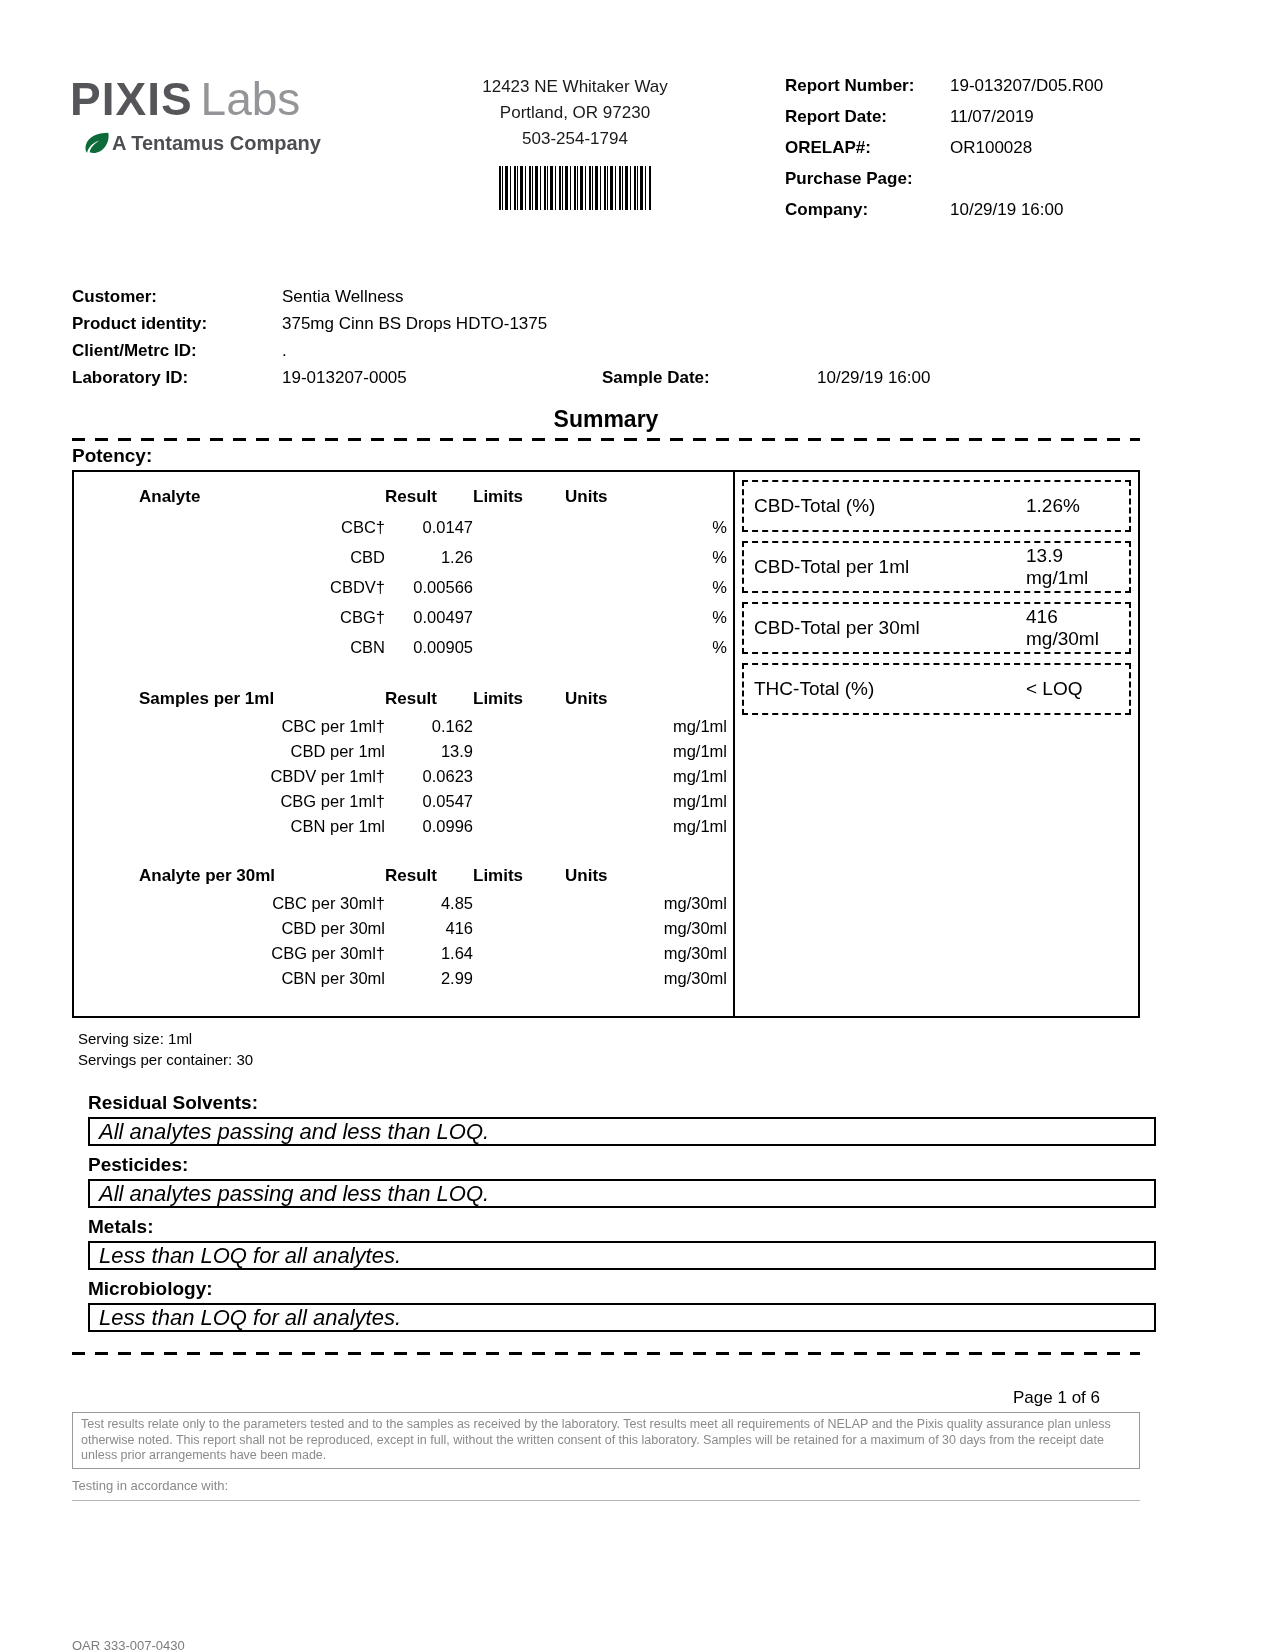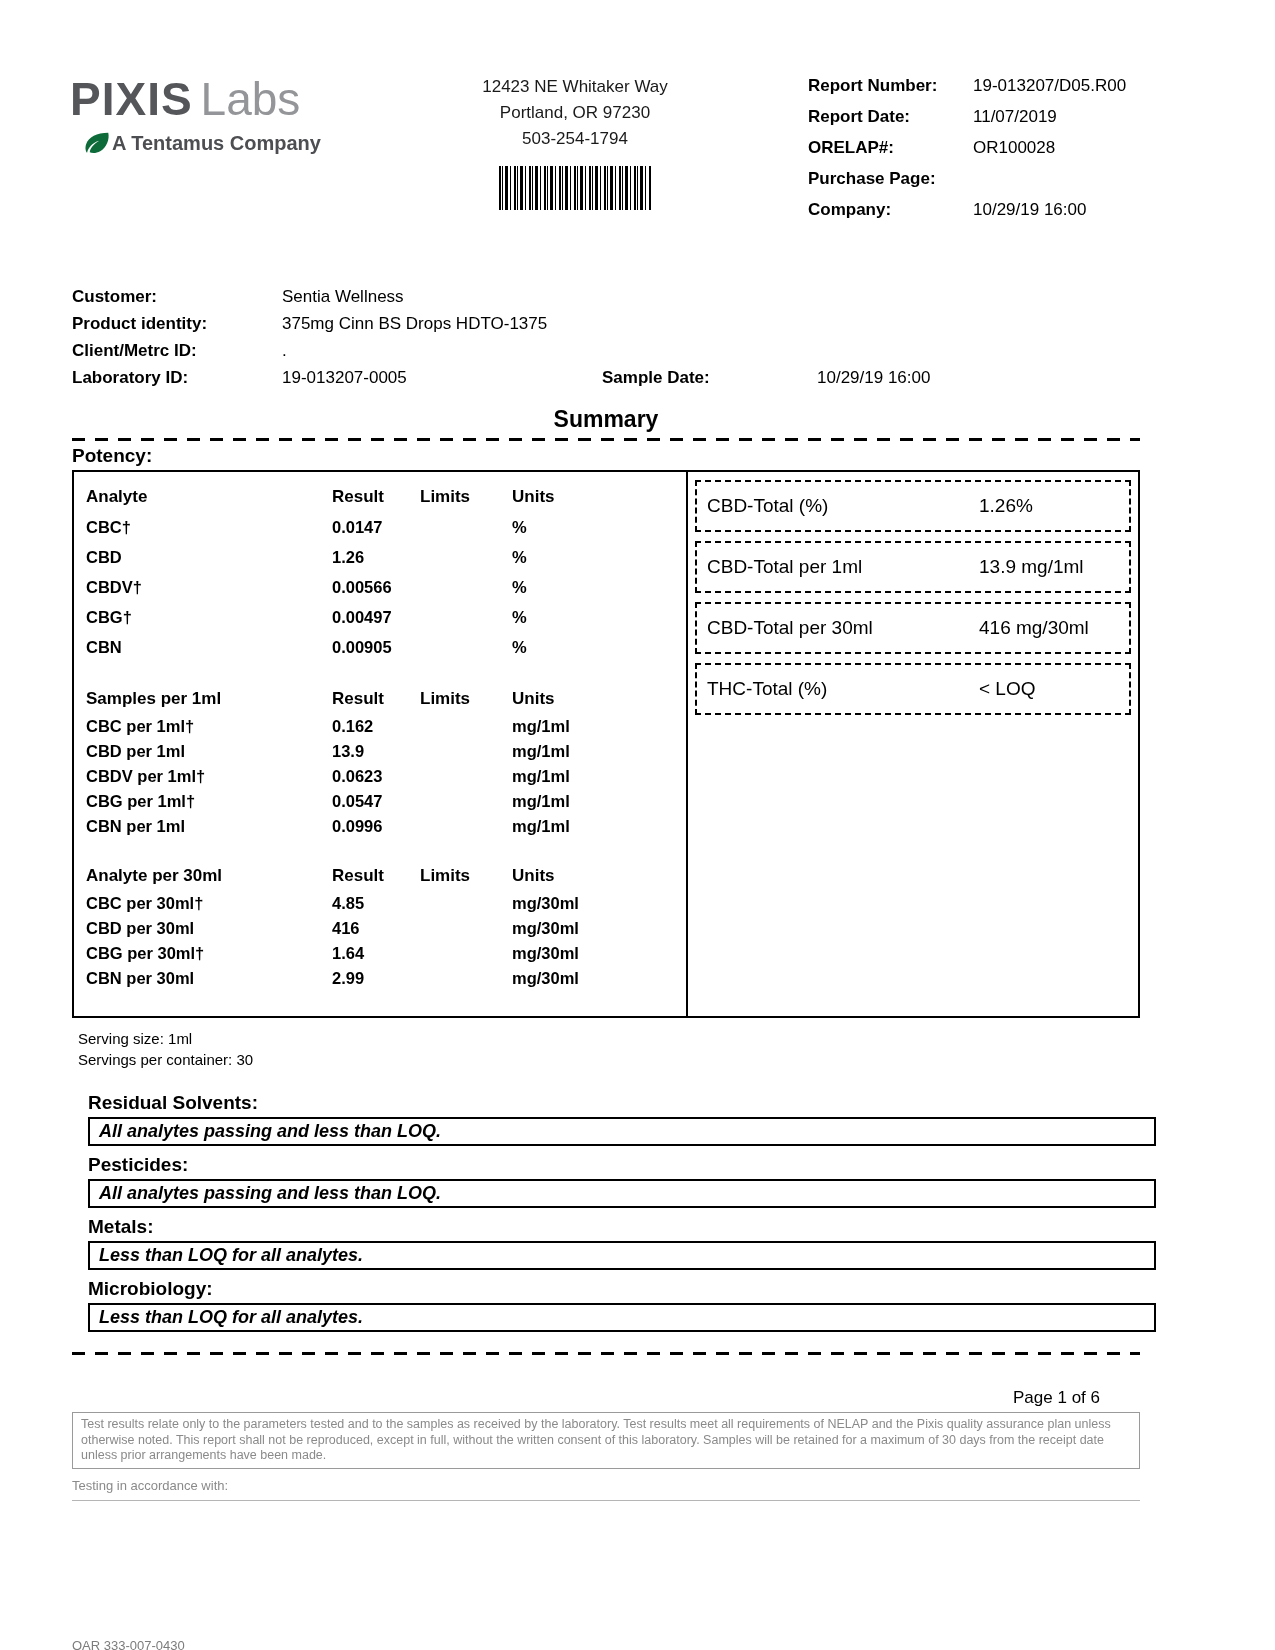--- a/index.html
+++ b/index.html
@@ -20,21 +20,21 @@
   .tagline { font-size:20px; font-weight:bold; color:#4d4e52; }
 
   .addr { position:absolute; left:440px; top:74px; width:270px; text-align:center;
           font-size:17px; line-height:26px; color:#1a1a1a; }
   .barcode { margin:14px auto 0 auto; width:152px; height:44px;
     background:repeating-linear-gradient(90deg,
       #000 0 2px, #fff 2px 3px, #000 3px 4px, #fff 4px 6px,
       #000 6px 9px, #fff 9px 11px, #000 11px 12px, #fff 12px 15px);
   }
 
-  .report-info { position:absolute; left:808px; top:74px; width:340px; }
+  .report-info { position:absolute; left:785px; top:74px; width:340px; }
   .ri-row { display:flex; font-size:17px; line-height:24px; margin-bottom:7px; }
   .ri-label { font-weight:bold; width:165px; flex:0 0 165px; }
   .ri-value { }
 
   
   .customer { position:absolute; left:72px; top:283px; width:1068px; font-size:17px; }
   .cust-row { display:flex; line-height:27px; }
   .cust-label { font-weight:bold; width:210px; flex:0 0 210px; }
   .cust-value { }
   .cust-value-lab { width:320px; flex:0 0 320px; }
@@ -46,47 +46,47 @@
   .dash-line { position:absolute; left:72px; width:1068px; height:3px;
     background:repeating-linear-gradient(90deg, #000 0 13px, transparent 13px 23px); }
   .dash-top { top:438px; }
   .dash-bottom { top:1352px; }
 
   .potency-label { position:absolute; left:72px; top:445px; font-size:19px; font-weight:bold; }
 
   
   .potency-box { position:absolute; left:72px; top:470px; width:1068px; height:548px;
                  border:2px solid #000; display:flex; }
-  .pot-left  { width:612px; flex:0 0 612px; padding:10px 0 0 12px; }
+  .pot-left  { width:612px; flex:0 0 612px; padding:10px 0 0 18px;margin-left:47px; }
   .pot-right { flex:1; border-left:2px solid #000; padding:6px 5px 0 5px; }
 
   table.analyte { border-collapse:collapse; width:588px; table-layout:fixed; margin-bottom:22px; }
   table.analyte th { text-align:left; font-size:17px; font-weight:bold; height:30px; vertical-align:middle; }
-  table.analyte td { text-align:left; font-size:16.5px; vertical-align:middle;font-weight:bold; }
+  table.analyte td { text-align:right; font-size:16.5px; vertical-align:middle; }
   table.t0 td { height:30px; }
   table.t1 td, table.t2 td { height:25px; }
   col.c-an  { width:246px; }
   col.c-res { width:88px; }
   col.c-lim { width:92px; }
   col.c-un  { width:162px; }
 
   .total-box { border:2px dashed #000; height:52px; margin:6px 2px 9px 2px;
                display:flex; align-items:center; padding:0 10px; font-size:19px; }
   .total-box:first-child { margin-top:2px; }
   .total-label { width:272px; flex:0 0 272px; }
   .total-value { }
 
   .serving { position:absolute; left:78px; top:1028px; font-size:15px; line-height:21px; }
 
   
   .sections { position:absolute; left:88px; top:1092px; width:1068px; }
   .section { margin-bottom:8px; }
   .section-title { font-size:19px; font-weight:bold; margin-bottom:3px; }
   .section-note-box { border:2px solid #000; height:29px; display:flex; align-items:center;
-                      padding:8px 9px; font-size:18px; font-style:italic;font-weight:bold; }
+                      padding:8px 9px; font-size:22px; font-style:italic; }
 
   .page-number { position:absolute; left:72px; top:1388px; width:1028px;
                  text-align:right; font-size:17px; }
 
   .disclaimer { position:absolute; left:72px; top:1412px; width:1068px;
                 border:1px solid #9a9a9a; padding:4px 8px;
                 font-size:12.5px; line-height:15.5px; color:#8a8a8b; }
   .testing { position:absolute; left:72px; top:1478px; width:1068px;
              display:flex; font-size:13px; color:#8a8a8b;flex-direction:column; }
   .testing-label { width:160px; flex:0 0 160px; }

